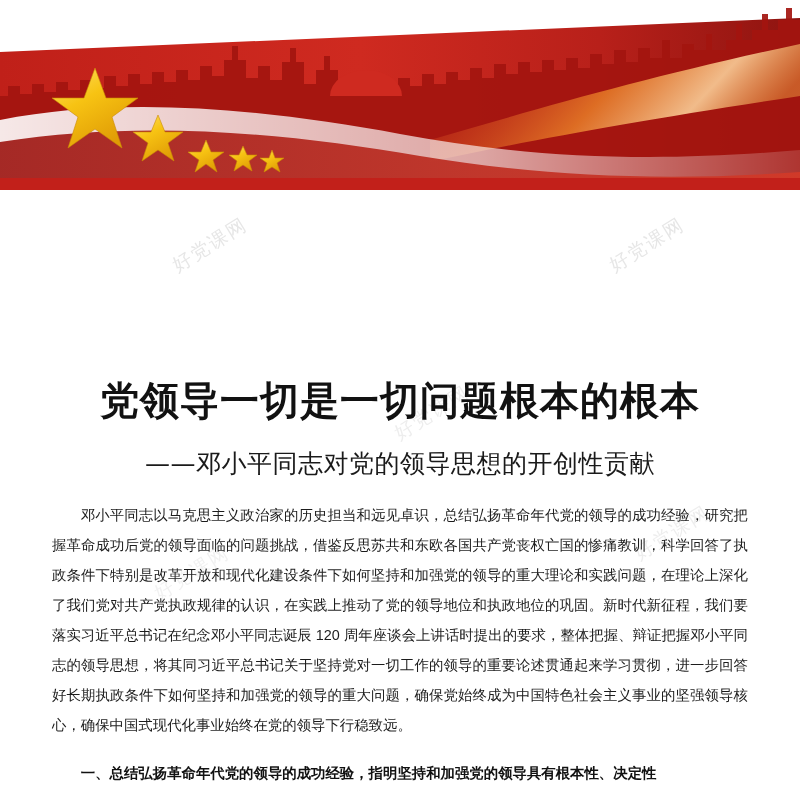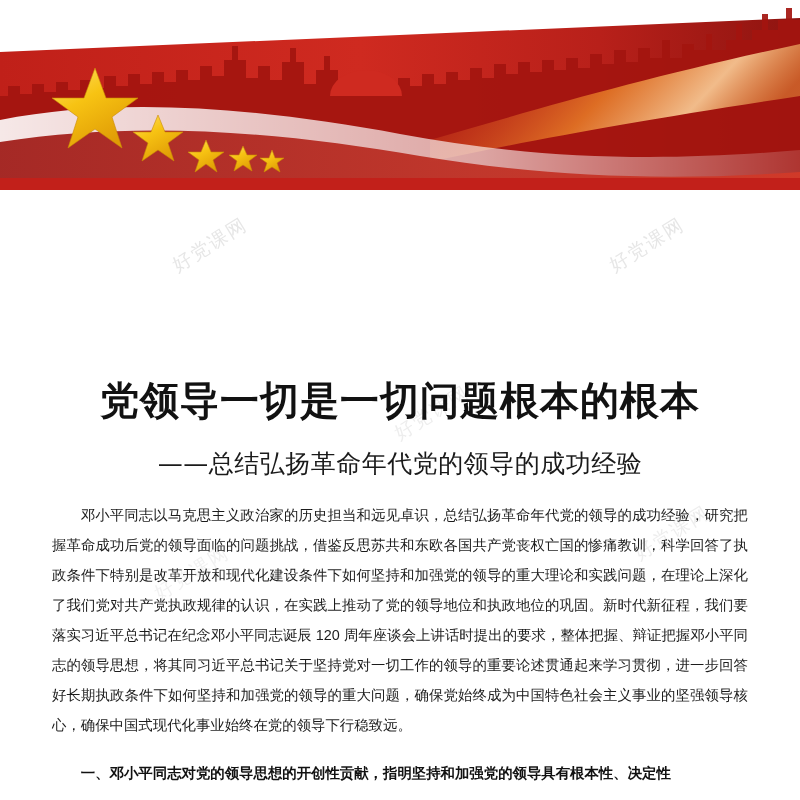--- a/index.html
+++ b/index.html
@@ -182,17 +182,17 @@
 </div>
 
 <div class="watermark wm1">好党课网</div>
 <div class="watermark wm2">好党课网</div>
 <div class="watermark wm3">好党课网</div>
 <div class="watermark wm4">好党课网</div>
 <div class="watermark wm5">好党课网</div>
 
 <div class="doc">
   <div class="title">党领导一切是一切问题根本的根本</div>
-  <div class="subtitle">——总结弘扬革命年代党的领导的成功经验</div>
+  <div class="subtitle">——邓小平同志对党的领导思想的开创性贡献</div>
   <div class="para">邓小平同志以马克思主义政治家的历史担当和远见卓识，总结弘扬革命年代党的领导的成功经验，研究把握革命成功后党的领导面临的问题挑战，借鉴反思苏共和东欧各国共产党丧权亡国的惨痛教训，科学回答了执政条件下特别是改革开放和现代化建设条件下如何坚持和加强党的领导的重大理论和实践问题，在理论上深化了我们党对共产党执政规律的认识，在实践上推动了党的领导地位和执政地位的巩固。新时代新征程，我们要落实习近平总书记在纪念邓小平同志诞辰 120 周年座谈会上讲话时提出的要求，整体把握、辩证把握邓小平同志的领导思想，将其同习近平总书记关于坚持党对一切工作的领导的重要论述贯通起来学习贯彻，进一步回答好长期执政条件下如何坚持和加强党的领导的重大问题，确保党始终成为中国特色社会主义事业的坚强领导核心，确保中国式现代化事业始终在党的领导下行稳致远。</div>
-  <div class="heading">一、邓小平同志对党的领导思想的开创性贡献，指明坚持和加强党的领导具有根本性、决定性</div>
+  <div class="heading">一、总结弘扬革命年代党的领导的成功经验，指明坚持和加强党的领导具有根本性、决定性</div>
   <div class="para para-tight">马克思主义认为，无产阶级必须牢牢掌握领导权，才能实现社会主义和共产主义。邓小平同志作为伟大的马克思</div>
 </div>
 
 </body></html>

